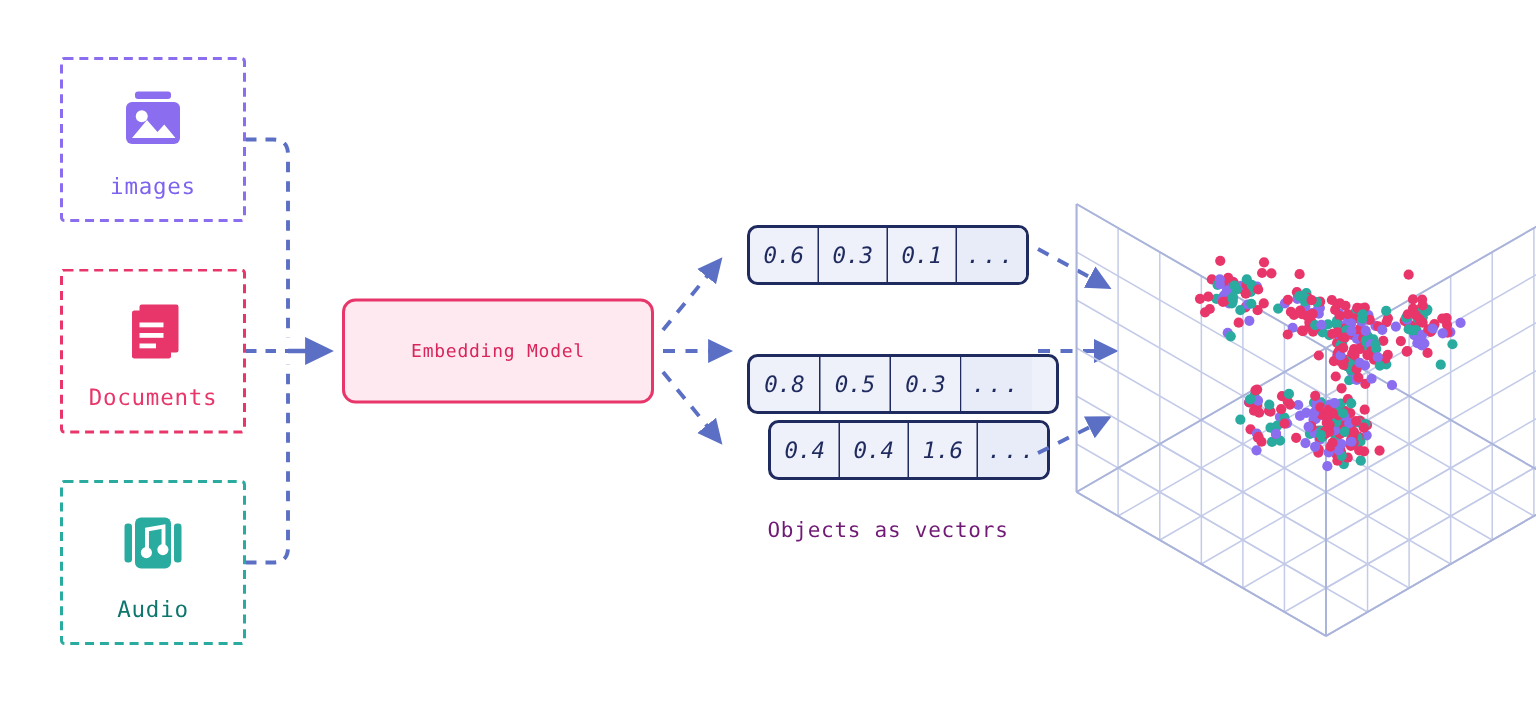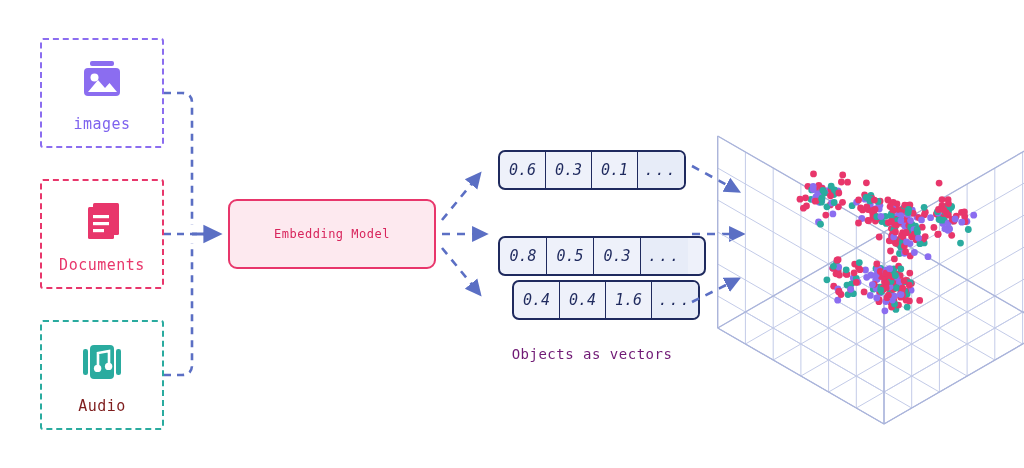--- a/index.html
+++ b/index.html
@@ -34,21 +34,21 @@
     font-size: 15px;
     letter-spacing: 0.5px;
     margin-top: 9px;
     white-space: nowrap;
   }
   #src-images   { left: 40px;  top: 38px;  width: 124px; height: 110px; border-color: #8b6df0; }
   #src-images .src-label   { color: #7e63ee; }
   #src-documents{ left: 40px;  top: 179px; width: 124px; height: 110px; border-color: #e8366b; }
   #src-documents .src-label{ color: #e8366b; }
   #src-audio    { left: 40px;  top: 320px; width: 124px; height: 110px; border-color: #2aab9f; }
-  #src-audio .src-label    { color: #7f1d1d; }
+  #src-audio .src-label    { color: #0f766e; }
 
   .icon-wrap { width: 52px; height: 52px; position: relative; }
 
   
   #embedding-model {
     position: absolute;
     left: 228px;
     top: 199px;
     width: 208px;
     height: 70px;

